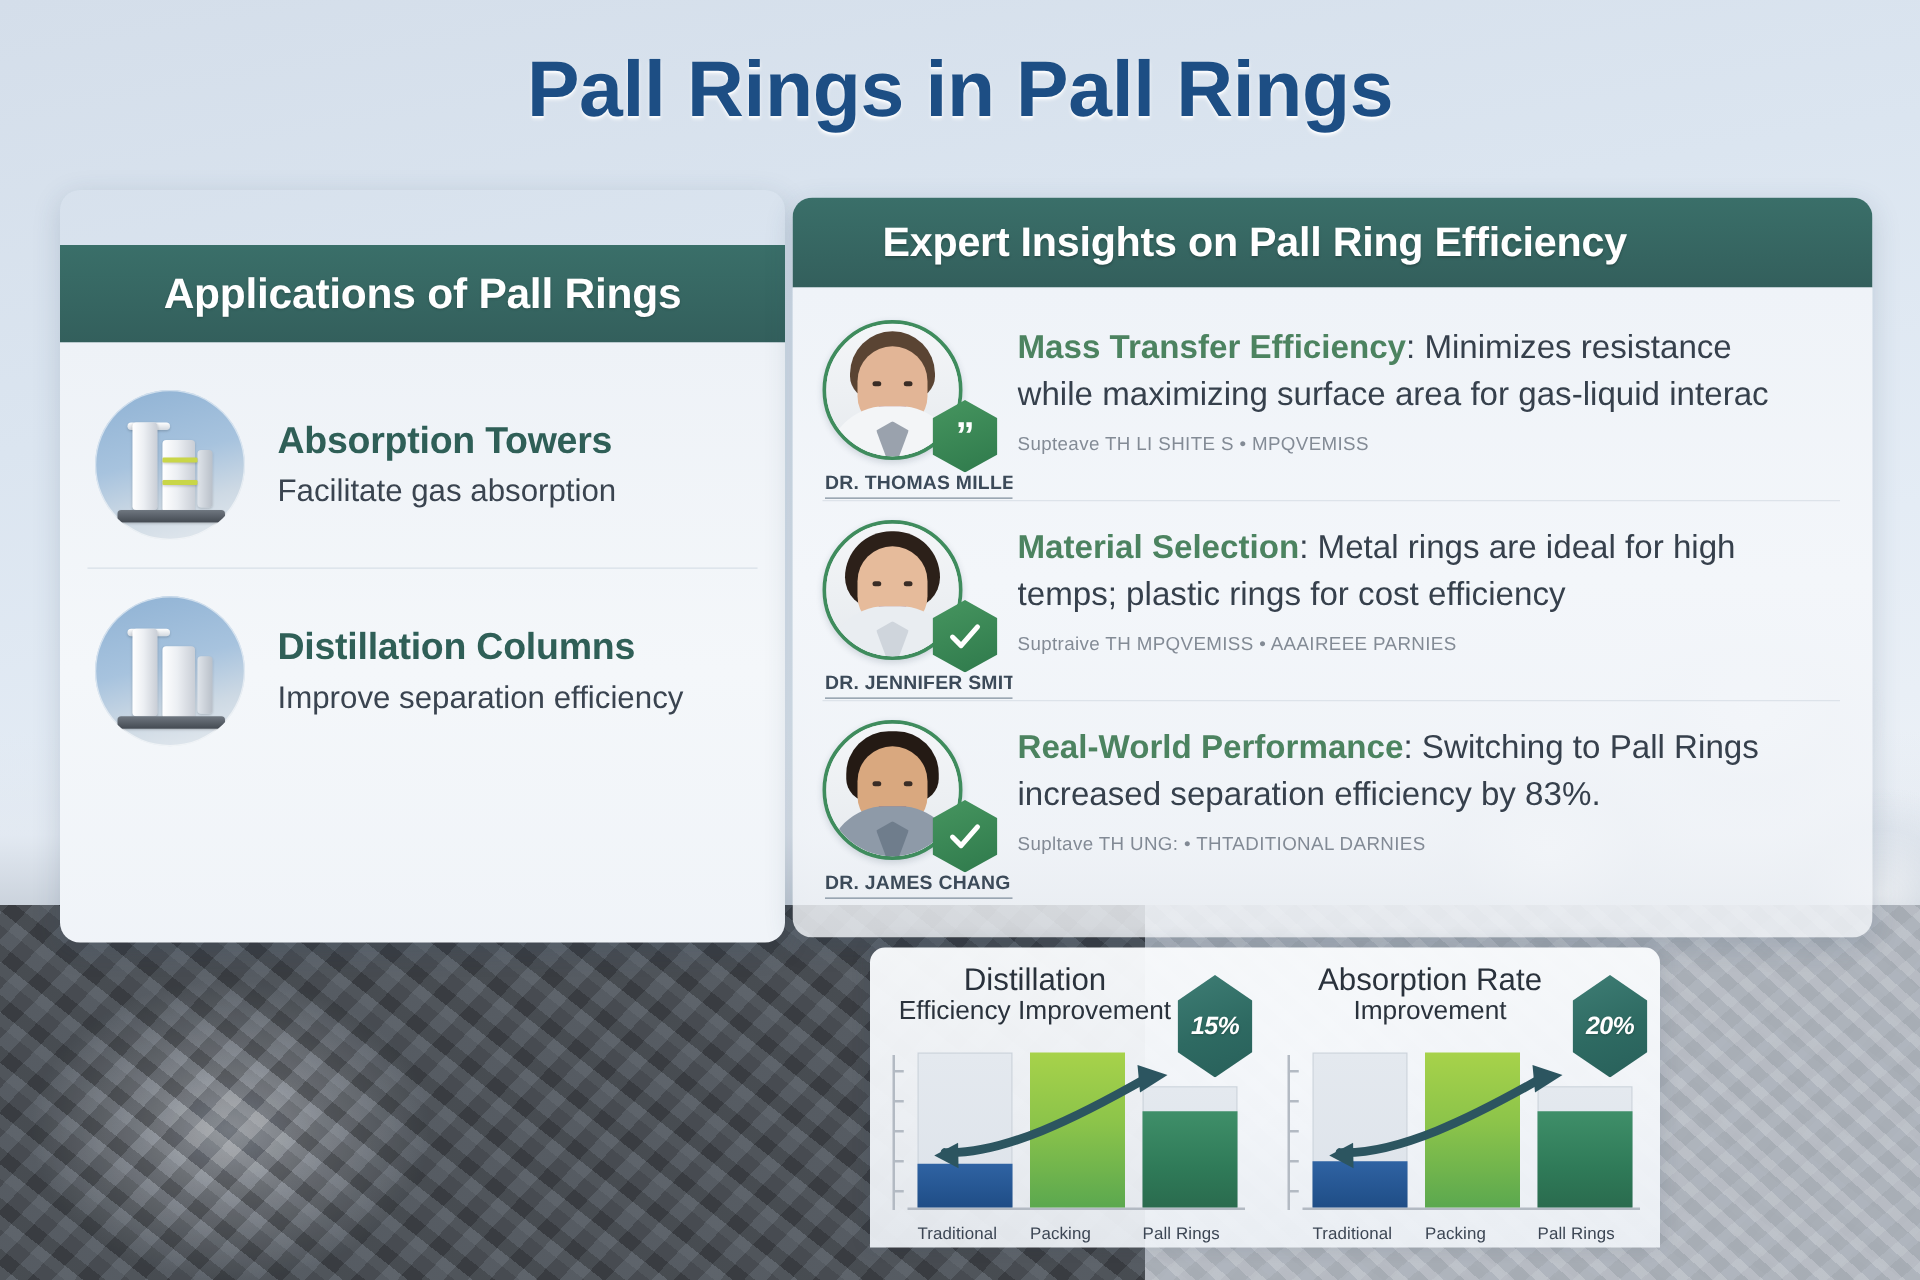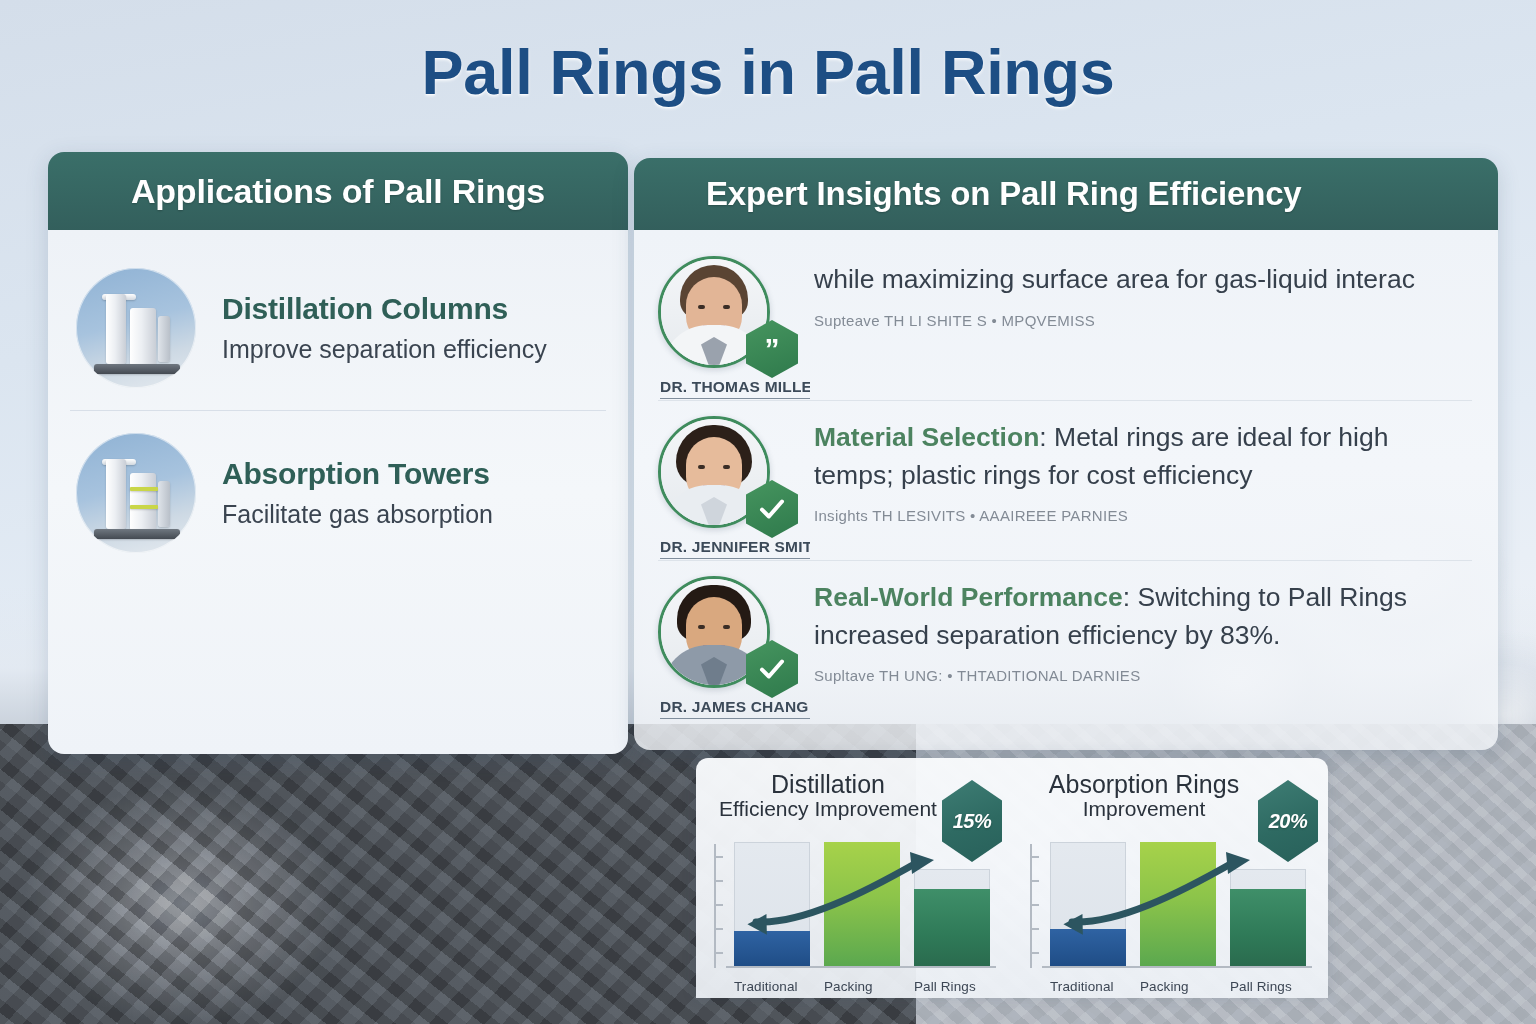--- a/index.html
+++ b/index.html
@@ -118,21 +118,21 @@
     padding: 0 28px;
     letter-spacing: -0.2px;
     text-shadow: 0 1px 2px rgba(0,0,0,0.22);
   }
   .card-body {
     background: linear-gradient(180deg, #eef2f7 0%, #f4f7fa 50%, #eff3f8 100%);
   }
 
   
   #applications-card { left: 48px; top: 152px; width: 580px; height: 602px; }
-  #applications-card .card-head { height: 78px; justify-content: center; }
+  #applications-card .card-head { height: 78px; justify-content: center; margin-top: 44px; }
   #applications-card .card-body { height: 524px; padding: 16px 22px 10px 22px; }
 
   .app-item {
     display: flex;
     align-items: center;
     gap: 26px;
     height: 164px;
     padding: 0 6px;
   }
   .app-item + .app-item { border-top: 1px solid #d8dfe8; }
@@ -380,41 +380,41 @@
   <div class="card" id="applications-card">
     <div class="card-head">Applications of Pall Rings</div>
     <div class="card-body">
 
       <div class="app-item">
         <div class="app-thumb">
           <i class="tpipe"></i>
             <i class="t1"></i>
             <i class="t2"></i>
             <i class="t3"></i>
-            <i class="tbase"></i>
+          <i class="accent" style="left:54px;bottom:62px;width:28px;"></i>
+          <i class="accent" style="left:54px;bottom:44px;width:28px;"></i>
+          <i class="tbase"></i>
         </div>
         <div class="app-text">
-          <div class="app-title">Distillation Columns</div>
-          <div class="app-sub">Improve separation efficiency</div>
+          <div class="app-title">Absorption Towers</div>
+          <div class="app-sub">Facilitate gas absorption</div>
         </div>
       </div>
 
       <div class="app-item">
         <div class="app-thumb">
           <i class="tpipe"></i>
             <i class="t1"></i>
             <i class="t2"></i>
             <i class="t3"></i>
-          <i class="accent" style="left:54px;bottom:62px;width:28px;"></i>
-          <i class="accent" style="left:54px;bottom:44px;width:28px;"></i>
-          <i class="tbase"></i>
+            <i class="tbase"></i>
         </div>
         <div class="app-text">
-          <div class="app-title">Absorption Towers</div>
-          <div class="app-sub">Facilitate gas absorption</div>
+          <div class="app-title">Distillation Columns</div>
+          <div class="app-sub">Improve separation efficiency</div>
         </div>
       </div>
 
 
     </div>
   </div>
 
   <div class="card" id="expert-card">
     <div class="card-head">Expert Insights on Pall Ring Efficiency</div>
     <div class="card-body">
@@ -428,20 +428,23 @@
             <div class="eye l"></div>
               <div class="eye r"></div>
             <div class="mouth"></div>
             <div class="body" style="background:#f3f5f7;"></div>
             <div class="collar" style="background:#9aa2ad;"></div>
           </div>
           <div class="badge-hex">”</div>
           <div class="expert-name">DR. THOMAS MILLER</div>
         </div>
         <div class="insight-body">
+          <div class="insight-text">
+            <span class="lede">Mass Transfer Efficiency</span><span>: Minimizes resistance</span>
+          </div>
           <div class="insight-line2">while maximizing surface area for gas-liquid interac</div>
           <div class="insight-meta">Supteave TH LI SHITE S • MPQVEMISS</div>
         </div>
       </div>
 
       <div class="insight">
         <div class="avatar-wrap">
           <div class="avatar">
             <div class="bgp"></div>
             <div class="hair" style="background:#2c2019; width:76px; height:62px; border-radius:38px 38px 26px 26px;"></div>
@@ -457,21 +460,21 @@
                 <path d="M4 12.5 L9.5 18 L20 6" fill="none" stroke="#ffffff" stroke-width="3.2" stroke-linecap="round" stroke-linejoin="round"></path>
               </svg>
           </div>
           <div class="expert-name">DR. JENNIFER SMITH</div>
         </div>
         <div class="insight-body">
           <div class="insight-text">
             <span class="lede">Material Selection</span><span>: Metal rings are ideal for high</span>
           </div>
           <div class="insight-line2">temps; plastic rings for cost efficiency</div>
-          <div class="insight-meta">Insights TH LESIVITS • AAAIREEE PARNIES</div>
+          <div class="insight-meta">Suptraive TH MPQVEMISS • AAAIREEE PARNIES</div>
         </div>
       </div>
 
       <div class="insight">
         <div class="avatar-wrap">
           <div class="avatar">
             <div class="bgp"></div>
             <div class="hair" style="background:#241a14; width:74px; height:56px;"></div>
             <div class="face" style="background:#d9a87f;"></div>
             <div class="eye l"></div>
@@ -534,21 +537,21 @@
         </svg>
         <div class="bar-labels">
           <span>Traditional</span>
           <span>Packing</span>
           <span>Pall Rings</span>
         </div>
       </div>
     </div>
 
     <div class="chart-block">
-      <div class="chart-title">Absorption Rings</div>
+      <div class="chart-title">Absorption Rate</div>
       <div class="chart-sub">Improvement</div>
       <div class="pct-hex">20%</div>
       <div class="plot">
         <div class="axis-y">
           <span class="tick" style="bottom:14px"></span>
           <span class="tick" style="bottom:38px"></span>
           <span class="tick" style="bottom:62px"></span>
           <span class="tick" style="bottom:86px"></span>
           <span class="tick" style="bottom:110px"></span>
         </div>

